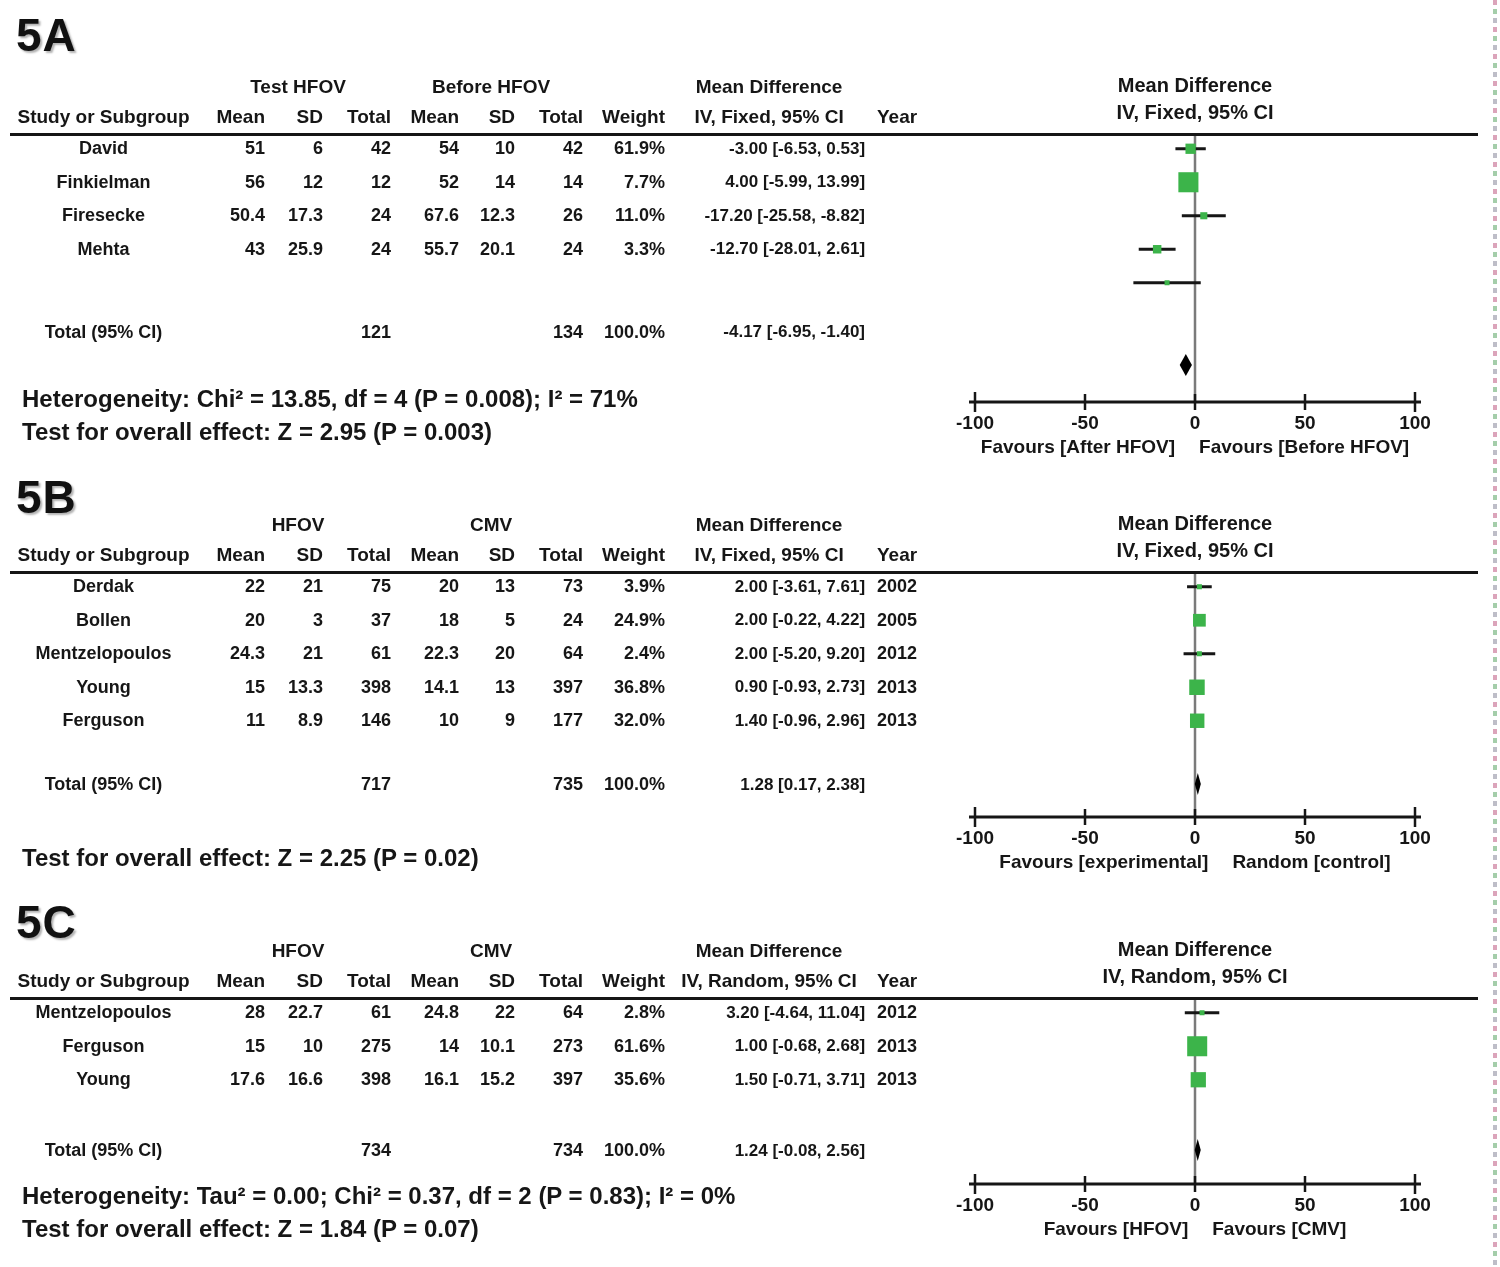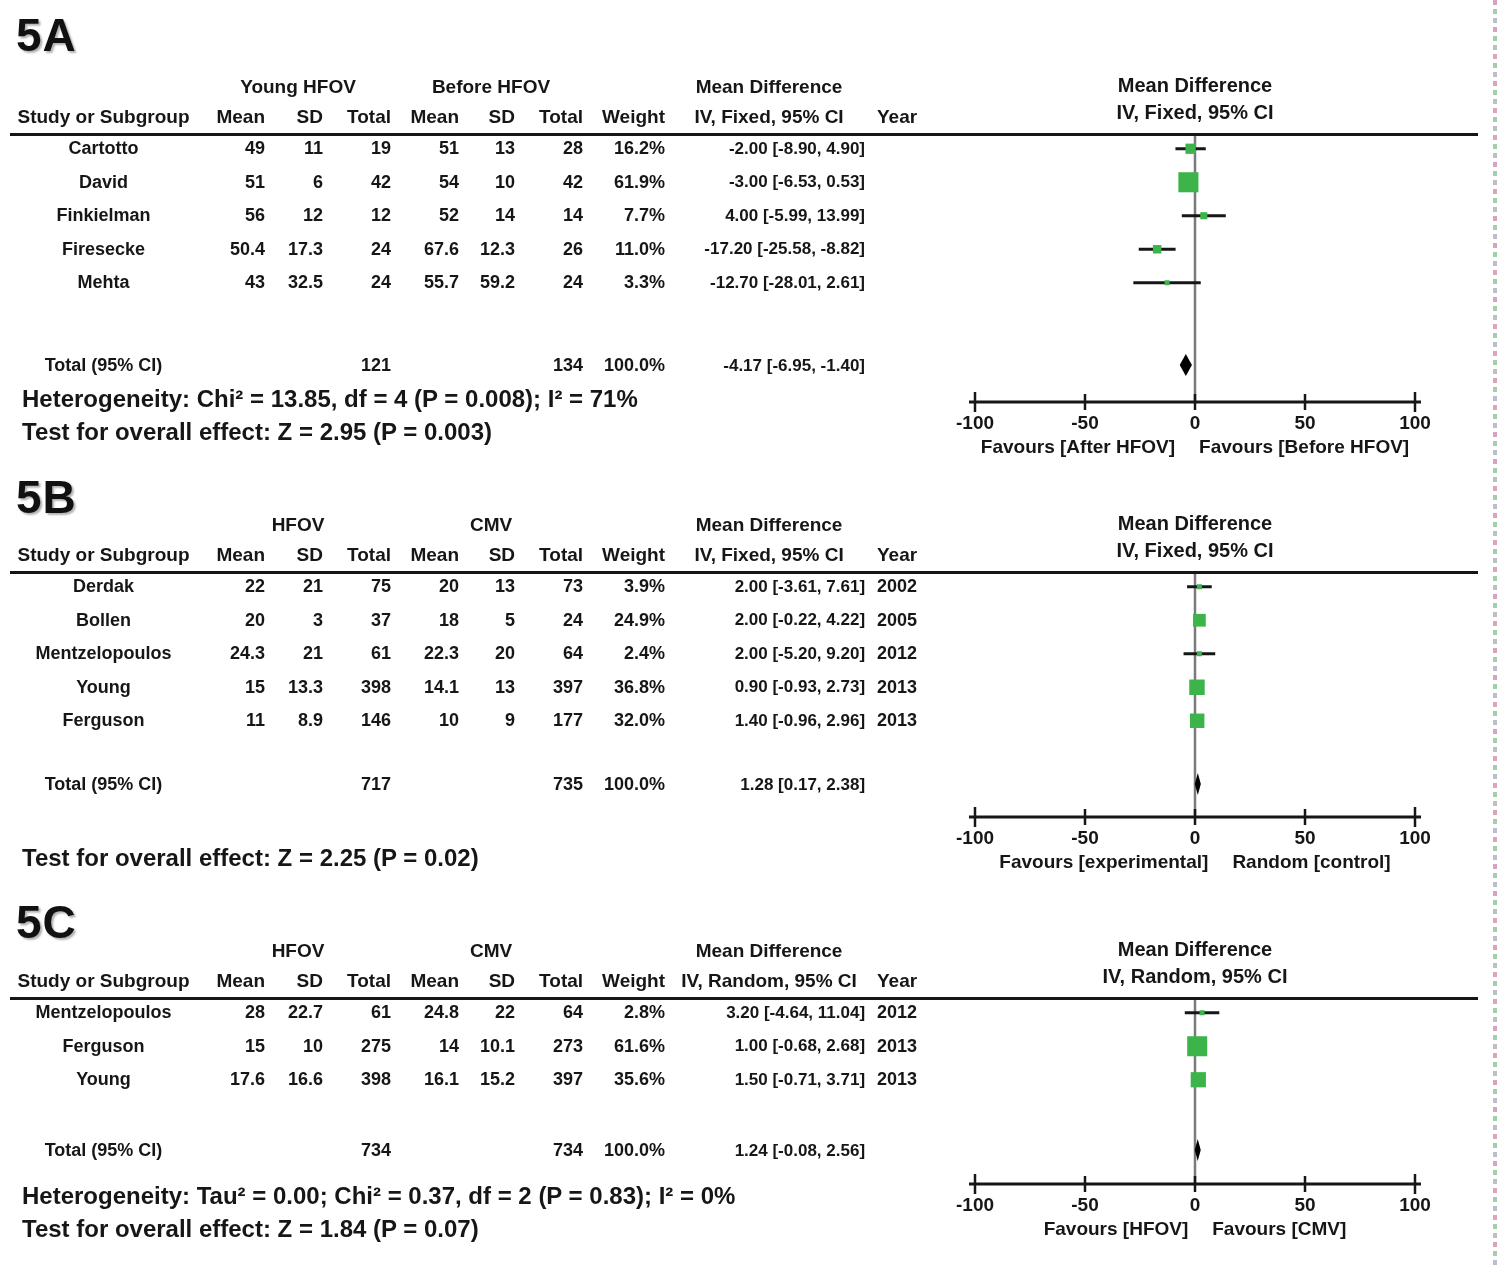--- a/index.html
+++ b/index.html
@@ -54,52 +54,40 @@
             <col style="width: 68px;">
             <col style="width: 56px;">
             <col style="width: 68px;">
             <col style="width: 82px;">
             <col style="width: 200px;">
             <col style="width: 56px;">
           </colgroup>
           <thead>
             <tr>
               <th class="ac" colspan="1"></th>
-              <th class="ac" colspan="3">Young HFOV</th>
+              <th class="ac" colspan="3">Test HFOV</th>
               <th class="ac" colspan="3">Before HFOV</th>
               <th class="ac" colspan="1"></th>
               <th class="ac" colspan="1">Mean Difference</th>
               <th class="ac" colspan="1"></th>
             </tr>
             <tr>
               <th class="al">Study or Subgroup</th>
               <th class="ar">Mean</th>
               <th class="ar">SD</th>
               <th class="ar">Total</th>
               <th class="ar">Mean</th>
               <th class="ar">SD</th>
               <th class="ar">Total</th>
               <th class="ar">Weight</th>
               <th class="ac">IV, Fixed, 95% CI</th>
               <th class="year-h">Year</th>
             </tr>
           </thead>
           <tbody>
-            <tr>
-              <td class="al">Cartotto</td>
-              <td class="ar">49</td>
-              <td class="ar">11</td>
-              <td class="ar">19</td>
-              <td class="ar">51</td>
-              <td class="ar">13</td>
-              <td class="ar">28</td>
-              <td class="ar">16.2%</td>
-              <td class="ar ci-cell">-2.00 [-8.90, 4.90]</td>
-              <td class="year-cell"></td>
-            </tr>
             <tr>
               <td class="al">David</td>
               <td class="ar">51</td>
               <td class="ar">6</td>
               <td class="ar">42</td>
               <td class="ar">54</td>
               <td class="ar">10</td>
               <td class="ar">42</td>
               <td class="ar">61.9%</td>
               <td class="ar ci-cell">-3.00 [-6.53, 0.53]</td>
@@ -125,24 +113,24 @@
               <td class="ar">67.6</td>
               <td class="ar">12.3</td>
               <td class="ar">26</td>
               <td class="ar">11.0%</td>
               <td class="ar ci-cell">-17.20 [-25.58, -8.82]</td>
               <td class="year-cell"></td>
             </tr>
             <tr>
               <td class="al">Mehta</td>
               <td class="ar">43</td>
-              <td class="ar">32.5</td>
+              <td class="ar">25.9</td>
               <td class="ar">24</td>
               <td class="ar">55.7</td>
-              <td class="ar">59.2</td>
+              <td class="ar">20.1</td>
               <td class="ar">24</td>
               <td class="ar">3.3%</td>
               <td class="ar ci-cell">-12.70 [-28.01, 2.61]</td>
               <td class="year-cell"></td>
             </tr>
             <tr style="height: 49.5px;">
               <td colspan="10"></td>
             </tr>
             <tr>
               <td class="al">Total (95% CI)</td>

